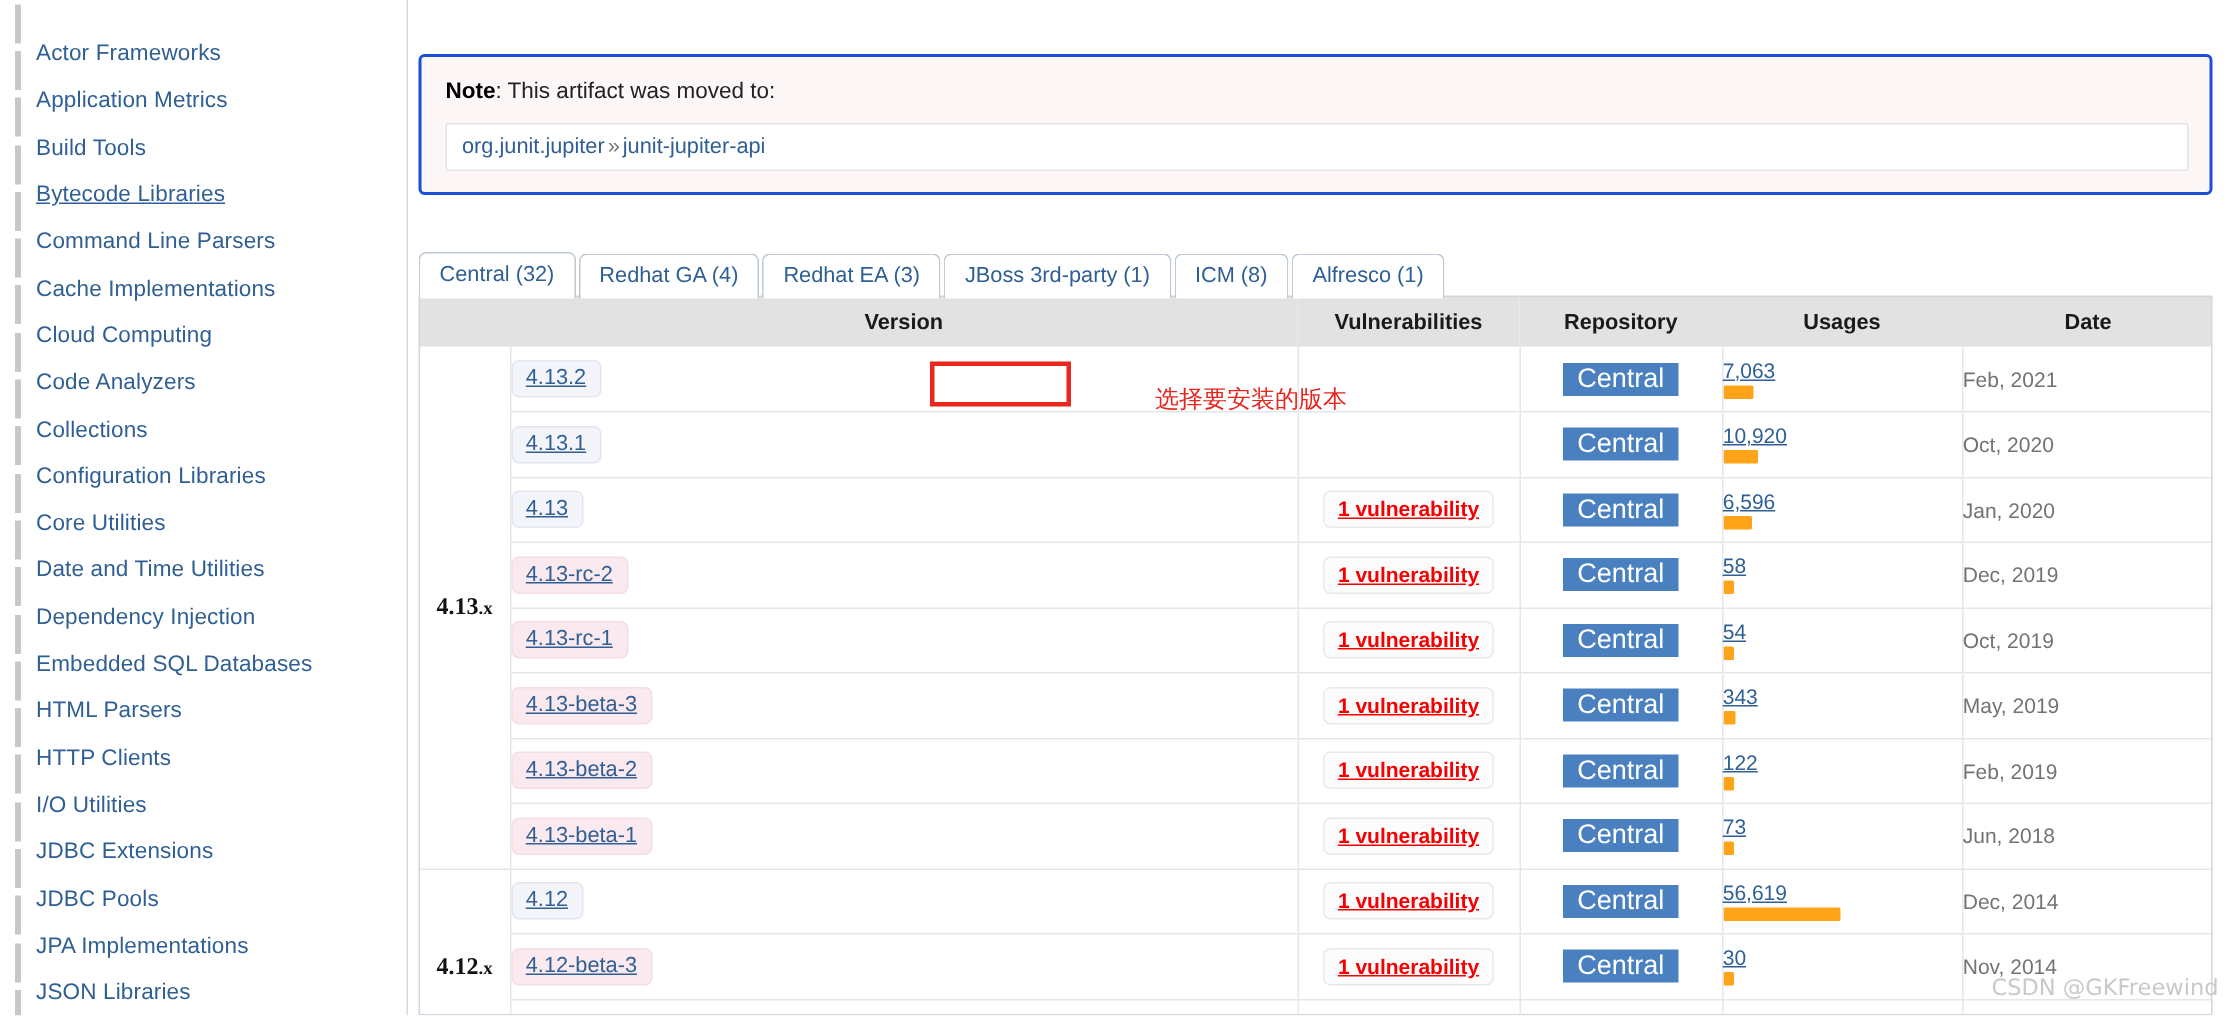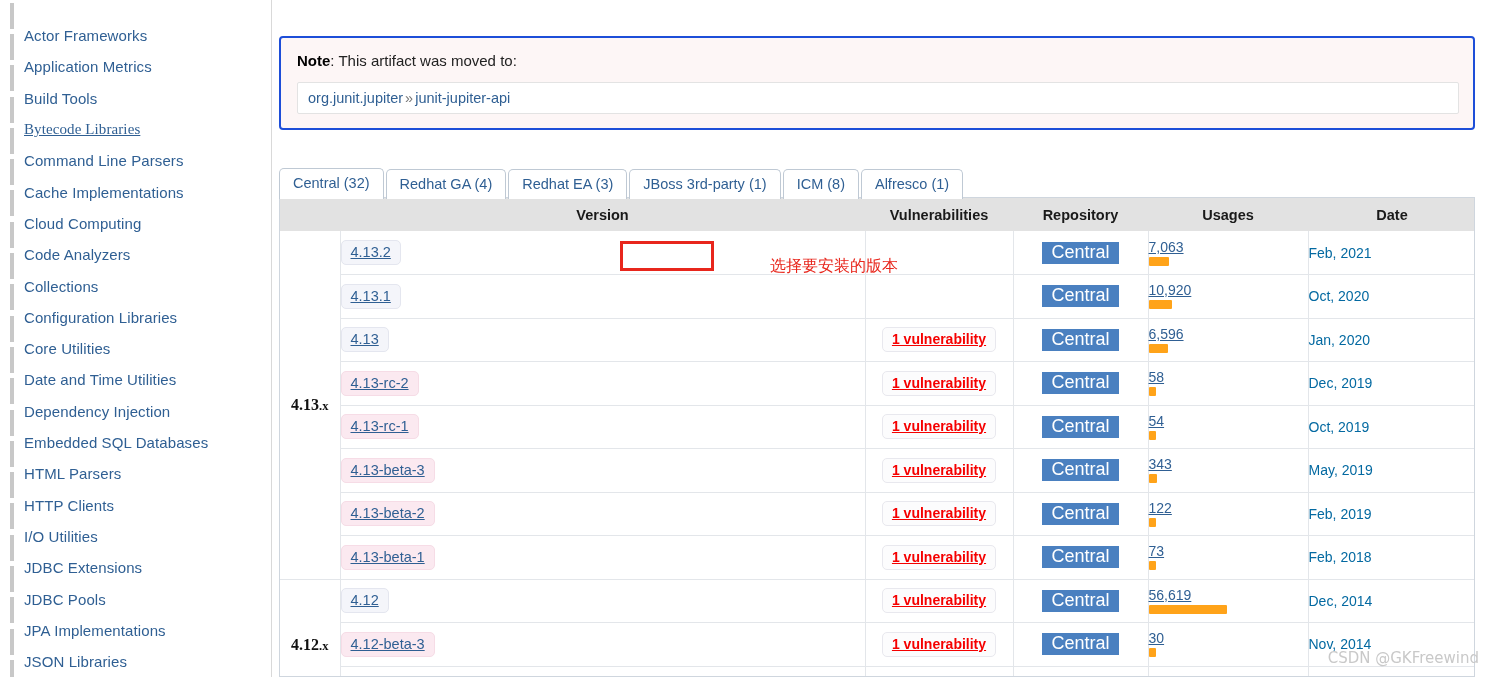--- a/index.html
+++ b/index.html
@@ -42,21 +42,21 @@
     flex: 0 0 4px;
     margin-right: 10px;
   }
   .side-link {
     font-size: 15px;
     color: #2f5f93;
     white-space: nowrap;
     letter-spacing: 0.1px;
     margin-top: 40px;
   }
-  .side-item.active .side-link { text-decoration: underline; font-family: Liberation Serif, serif; }
+  .side-item.active .side-link { text-decoration: underline; }
 
   
   #main {
     flex: 1 1 auto;
     position: relative;
     padding: 0;
     overflow: hidden;
   }
 
   
@@ -216,21 +216,21 @@
   }
   .usage-bar {
     height: 9px;
     background: #ffa319;
     border-radius: 1px;
   }
 
   td.date-cell {
     padding-left: 16px;
     font-size: 14px;
-    color: #0369a1;
+    color: #737373;
     border-right: none;
   }
 
   
   #anno-rect {
     position: absolute;
     left: 348px;
     top: 241px;
     width: 94px;
     height: 30px;
@@ -470,21 +470,21 @@
               <td class="date-cell">Feb, 2019</td>
             </tr>
             <tr>
               <td class="ver-cell"><a href="#" class="ver-pill pre">4.13-beta-1</a></td>
               <td class="vuln-cell"><a href="#" class="vuln-pill">1 vulnerability</a></td>
               <td class="repo-cell"><span class="repo-badge">Central</span></td>
               <td class="usage-cell">
                 <a href="#" class="usage-count">73</a>
                 <div class="usage-bar" style="width: 7px;"></div>
               </td>
-              <td class="date-cell">Feb, 2018</td>
+              <td class="date-cell">Jun, 2018</td>
             </tr>
             <tr>
               <td class="group-cell" rowspan="3"><span class="group-major">4.12</span><span class="group-minor">.x</span></td>
               <td class="ver-cell"><a href="#" class="ver-pill">4.12</a></td>
               <td class="vuln-cell"><a href="#" class="vuln-pill">1 vulnerability</a></td>
               <td class="repo-cell"><span class="repo-badge">Central</span></td>
               <td class="usage-cell">
                 <a href="#" class="usage-count">56,619</a>
                 <div class="usage-bar" style="width: 78px;"></div>
               </td>

